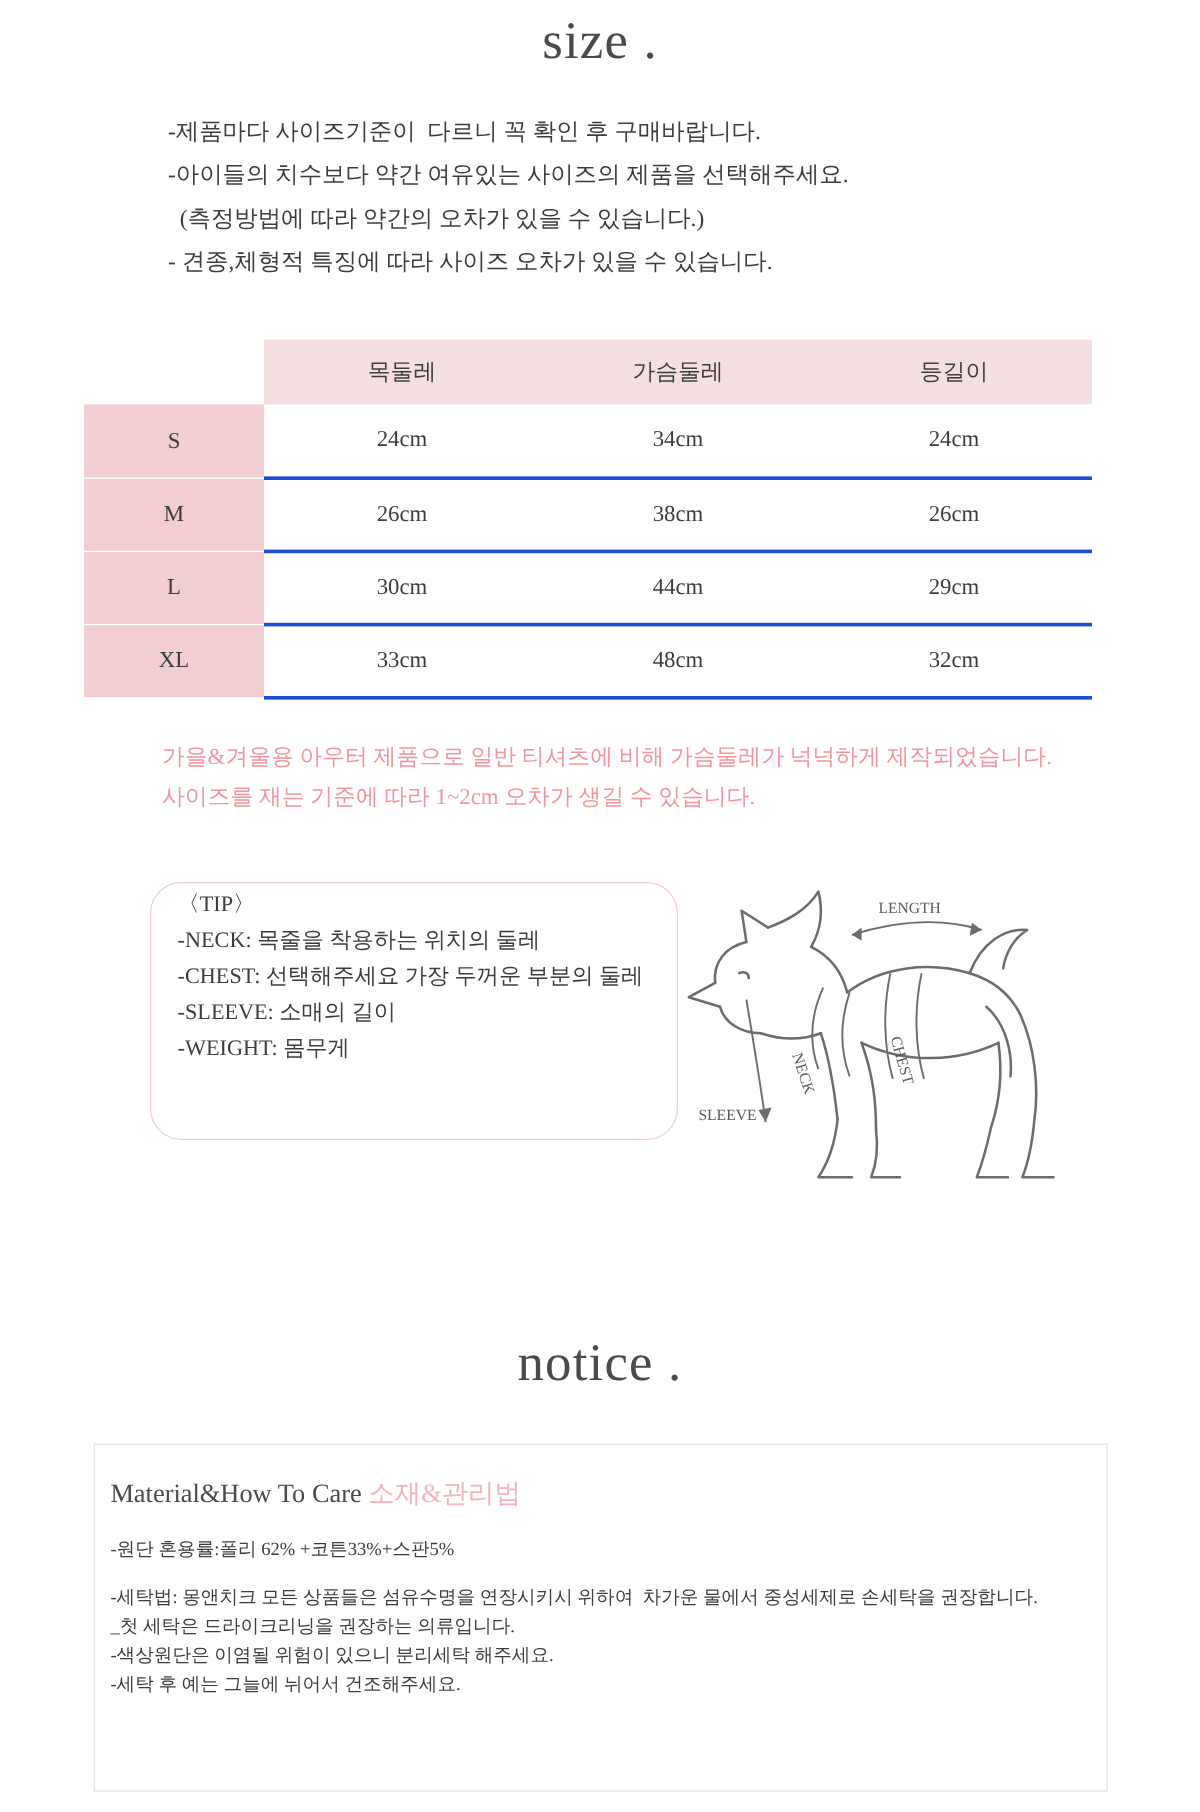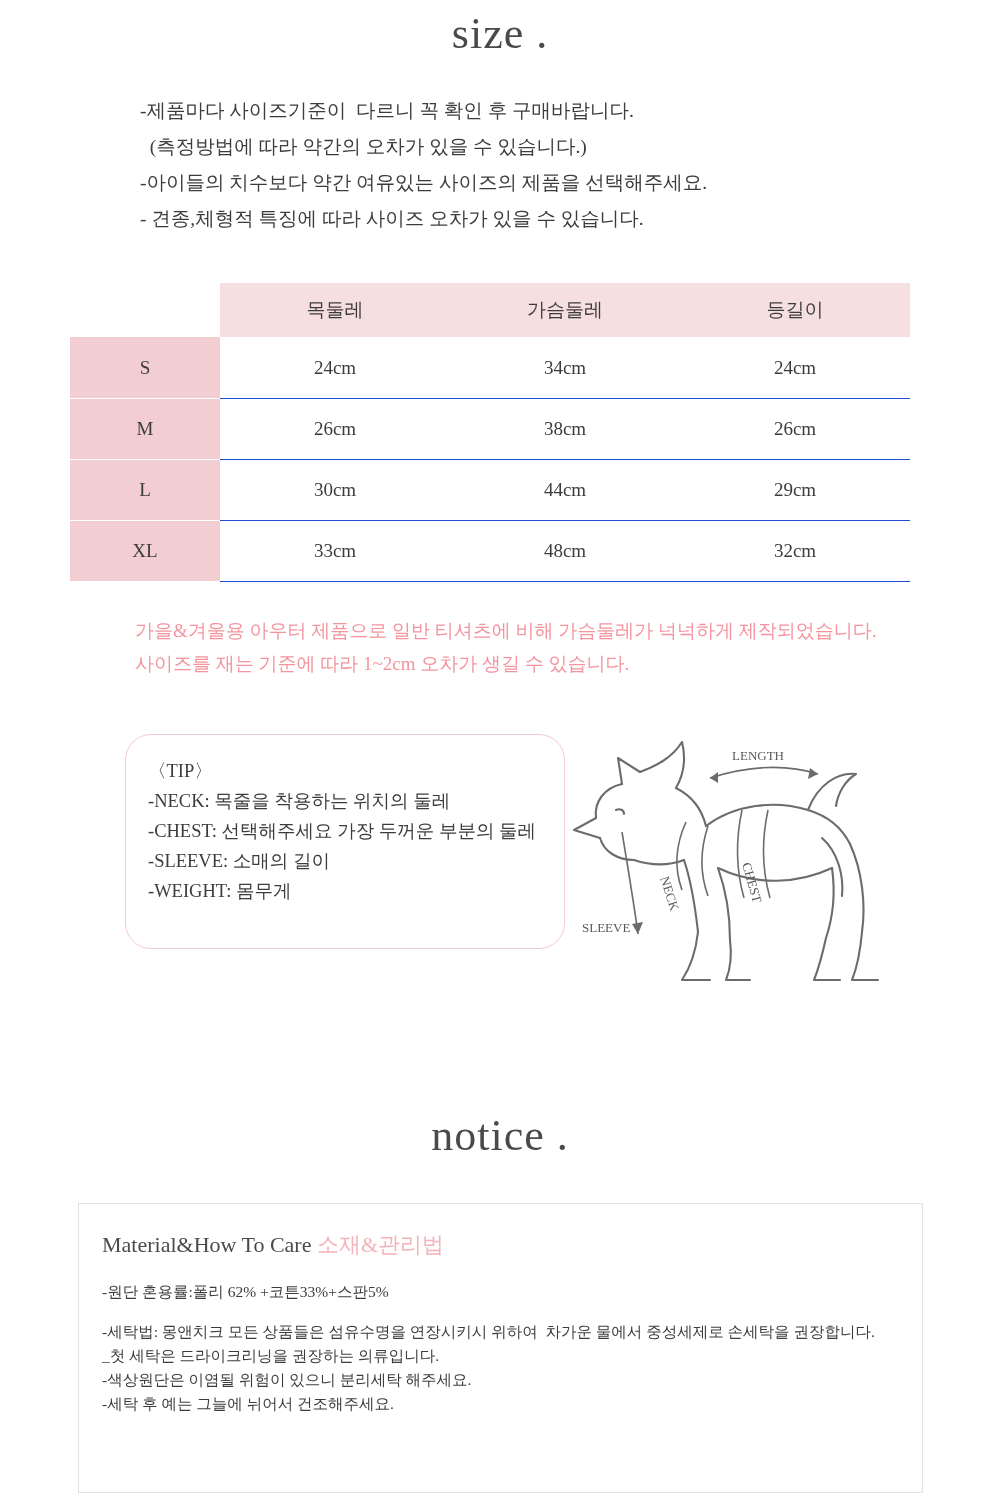--- a/index.html
+++ b/index.html
@@ -55,21 +55,21 @@
   table.size-table thead th {
     background: #f6dfe1;
     height: 54px;
     border: none;
   }
   table.size-table thead th.corner {
     background: #ffffff;
   }
   table.size-table tbody td {
     height: 61px;
-    border-bottom: 1px solid #1d4ed8;
+    border-bottom: 3px solid #1d4ed8;
   }
   table.size-table tbody td.rowhead {
     background: #f2cdd2;
     border-bottom: 1px solid #ffffff;
   }
   table.size-table tbody tr:last-child td.rowhead { border-bottom: none; }
   col.c0 { width: 150px; }
   col.c1 { width: 230px; }
   col.c2 { width: 230px; }
   col.c3 { width: 230px; }
@@ -90,21 +90,21 @@
     height: 300px;
   }
   .tip-box {
     position: absolute;
     left: 125px;
     top: 28px;
     width: 440px;
     height: 215px;
     border: 1.5px solid #f3ccd2;
     border-radius: 26px;
-    padding: 22px 0 0 22px;
+    padding: 4px 0 0 22px;
     font-size: 18.5px;
     line-height: 1.62;
     color: #3c3c3c;
     font-family: "Liberation Serif", serif;
   }
   .tip-box div { white-space: pre; }
 
   .dog-wrap {
     position: absolute;
     left: 560px;
@@ -113,21 +113,21 @@
     height: 290px;
   }
 
   
   .notice-section { position: absolute; left: 0; top: 1110px; width: 1000px; }
   .notice-box {
     margin: 42px 0 0 78px;
     width: 845px;
     height: 290px;
     border: 1px solid #e2e2e2;
-    padding: 26px 0 0 23px;
+    padding: 26px 0 0 13px;
     font-family: "Liberation Serif", serif;
   }
   .notice-head {
     font-size: 22px;
     color: #4a4a4a;
     margin-bottom: 20px;
   }
   .notice-head .kr { color: #f4b3bb; }
   .notice-line {
     font-size: 15.5px;
@@ -141,22 +141,22 @@
 <body>
 
 <div class="page">
 
   <div>
 
     <div class="big-title" id="size-title">size .</div>
 
     <div class="intro">
       <div>-제품마다 사이즈기준이  다르니 꼭 확인 후 구매바랍니다.</div>
+      <div>-아이들의 치수보다 약간 여유있는 사이즈의 제품을 선택해주세요.</div>
       <div>  (측정방법에 따라 약간의 오차가 있을 수 있습니다.)</div>
-      <div>-아이들의 치수보다 약간 여유있는 사이즈의 제품을 선택해주세요.</div>
       <div>- 견종,체형적 특징에 따라 사이즈 오차가 있을 수 있습니다.</div>
     </div>
 
     <div class="table-wrap">
       <table class="size-table">
         <colgroup>
             <col class="c0">
             <col class="c1">
             <col class="c2">
             <col class="c3">

